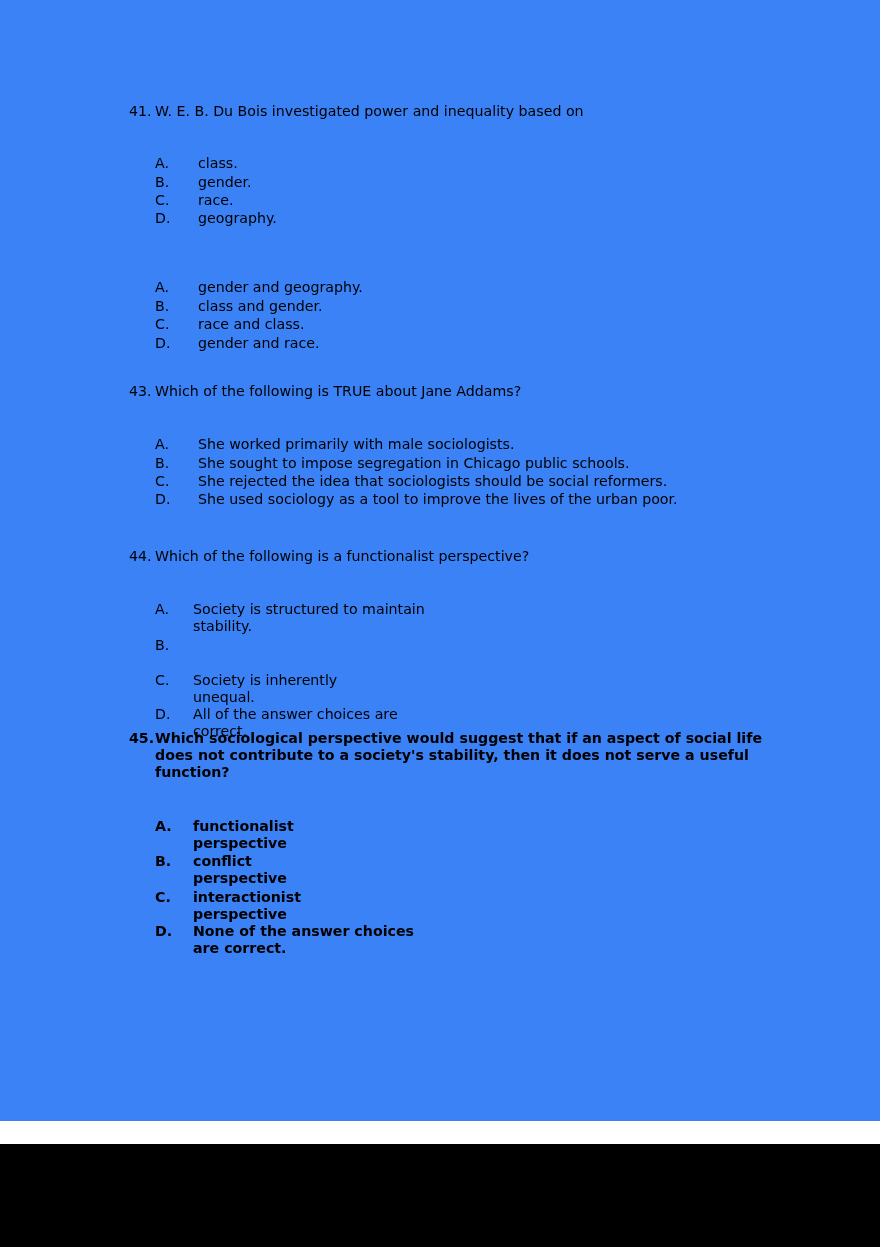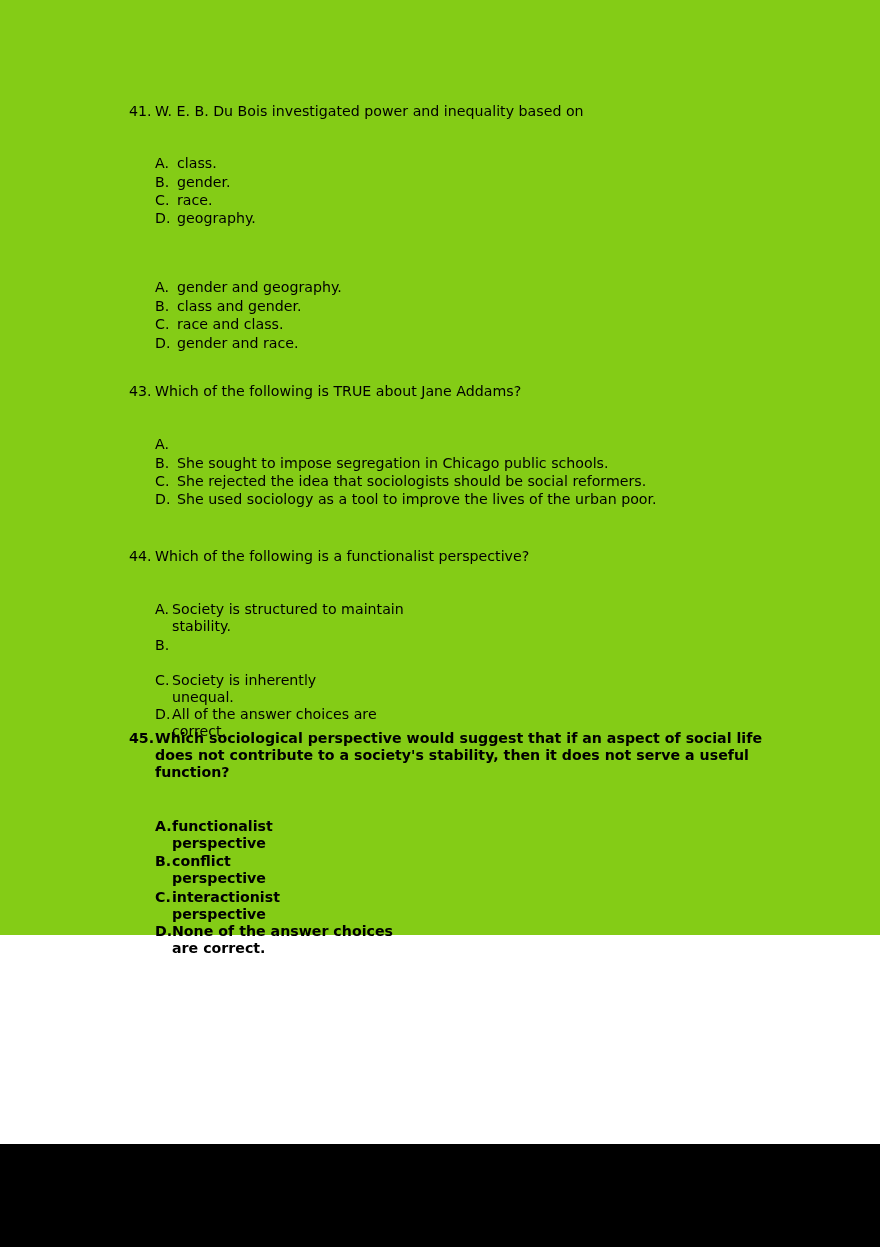--- a/index.html
+++ b/index.html
@@ -1,31 +1,31 @@
 <!DOCTYPE html>
 <html><head>
   <meta charset="utf-8">
   <style>
     html, body { margin: 0; padding: 0; }
     body {
       width: 880px; height: 1247px; background: #ffffff; position: relative; overflow: hidden;
       font-family: "DejaVu Sans", sans-serif; color: #000; font-size: 14.2px;
     }
-    .page { position: absolute; left: 0; top: 0; width: 880px; height: 935px; background: #84cc16; }
+    .page { position: absolute; left: 0; top: 0; width: 880px; height: 1121px; background: #3b82f6; }
     .bottom-band { position: absolute; left: 0; top: 1144px; width: 880px; height: 103px; background: #000; }
     .q { position: absolute; left: 129px; width: 650px; }
     .q-stem { display: flex; line-height: 17px; }
     .q-num { width: 26px; flex: none; }
     .q-text { flex: 1; }
     .opts { margin-left: 26px; }
     .opt { display: flex; line-height: 17px; }
     .opt-letter { flex: none; }
     .opt.wide .opt-letter { width: 22px; }
     .opt.narrow .opt-letter { width: 17px; }
-    .opt-text { flex: none; }
+    .opt-text { flex: none; margin-left: 21px; }
   </style>
 </head>
 <body>
 
 <div class="page">
 
   <div class="q" style="top:103px;">
     <div class="q-stem">
         <span class="q-num">41.</span>
         <span class="q-text">W. E. B. Du Bois investigated power and inequality based on</span>
@@ -72,20 +72,21 @@
   </div>
 
   <div class="q" style="top:383px;">
     <div class="q-stem">
         <span class="q-num">43.</span>
         <span class="q-text">Which of the following is TRUE about Jane Addams?</span>
       </div>
     <div class="opts" style="margin-top:36px;">
       <div class="opt wide" style="height:18.5px">
           <span class="opt-letter">A.</span>
+          <span class="opt-text">She worked primarily with male sociologists.</span>
         </div>
       <div class="opt wide" style="height:18px">
           <span class="opt-letter">B.</span>
           <span class="opt-text">She sought to impose segregation in Chicago public schools.</span>
         </div>
       <div class="opt wide" style="height:18.5px">
           <span class="opt-letter">C.</span>
           <span class="opt-text">She rejected the idea that sociologists should be social reformers.</span>
         </div>
       <div class="opt wide">

